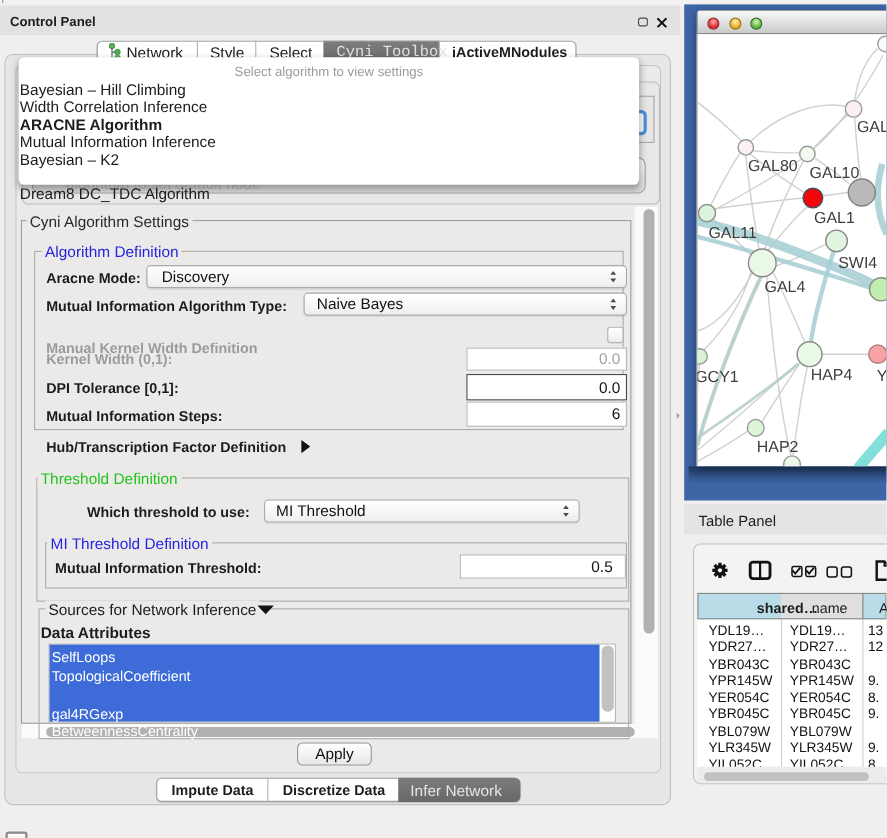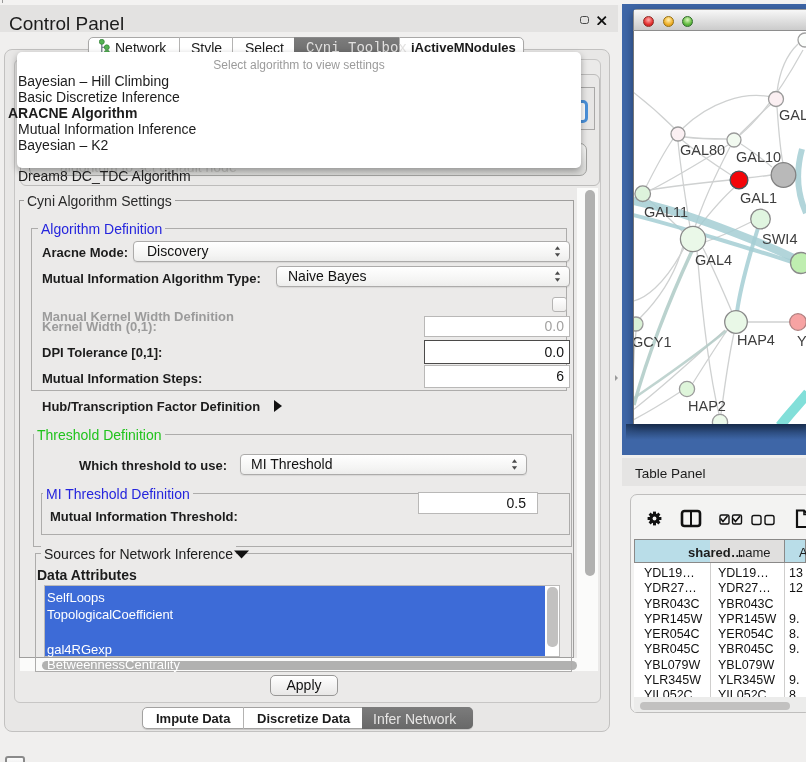--- a/index.html
+++ b/index.html
@@ -24,21 +24,21 @@
 .grp { position:absolute; border:1px solid #adacab; }
 .grp-lbl { position:absolute; background:#ebeae9; padding:0 3px; font-size:14px; white-space:nowrap; }
 </style>
 </head>
 <body>
 
 <div class="abs" style="left:0;top:0;width:806px;height:5px;background:#f3f2f1;"></div>
 <div class="abs" style="left:2px;top:0;width:1px;height:3px;background:#999;"></div>
 
 <div class="abs" style="left:0;top:5px;width:618px;height:27px;background:#e3e2e1;"></div>
-<div class="lbl" style="left:9px;top:13px;font-size:19px;">Control Panel</div>
+<div class="lbl" style="left:9px;top:13px;font-size:12px;font-weight:bold;">Control Panel</div>
 <div class="abs" style="left:579.5px;top:15.5px;width:9px;height:8.5px;border:1.5px solid #4a4a4a;border-radius:2.5px;"></div>
 <svg class="abs" style="left:597px;top:15.5px;" width="9.5" height="9.5" viewBox="0 0 11 11">
     <path d="M1.5 0 L5.5 4 L9.5 0 L11 1.5 L7 5.5 L11 9.5 L9.5 11 L5.5 7 L1.5 11 L0 9.5 L4 5.5 L0 1.5 Z" fill="#111"></path>
   </svg>
 
 <div class="abs" style="left:4px;top:49px;width:606px;height:683px;background:#e8e7e6;border:1px solid #c2c1c0;border-radius:8px;"></div>
 
 <div class="abs" style="left:14px;top:59px;width:587px;height:644px;background:#ebeae9;border:1px solid #c7c6c5;border-radius:6px;"></div>
 
 <div class="abs" style="left:88px;top:37px;width:436px;height:22px;background:#ffffff;border:1px solid #a9a8a7;border-radius:5px;box-shadow:0 1px 1px rgba(0,0,0,0.12);"></div>
@@ -113,21 +113,21 @@
 <div class="lbl b" style="left:79px;top:458px;">Which threshold to use:</div>
 <div class="combo" style="left:240px;top:454px;width:287px;height:21px;line-height:19px;"><span style="padding-left:10px;text-align:right;">MI Threshold</span>
  <svg class="ar" viewBox="0 0 8 12">
       <path d="M4 0 L7 4 L1 4 Z" fill="#4a4a4a"></path>
       <path d="M4 12 L7 8 L1 8 Z" fill="#4a4a4a"></path>
     </svg></div>
 
 <div class="grp" style="left:41px;top:493px;width:529px;height:42px;"></div>
 <div class="grp-lbl" style="left:43px;top:486px;color:#2525dd;">MI Threshold Definition</div>
 <div class="lbl b" style="left:50px;top:509px;">Mutual Information Threshold:</div>
-<div class="field" style="left:418px;top:492px;width:120px;height:22px;line-height:20px;padding-right:11px;">0.5</div>
+<div class="field" style="left:418px;top:504px;width:151px;height:22px;line-height:20px;padding-right:11px;">0.5</div>
 
 <div class="grp" style="left:35px;top:553px;width:537px;height:119px;"></div>
 <div class="grp-lbl" style="left:41px;top:546px;color:#1c1c1c;">Sources for Network Inference</div>
 <svg class="abs" style="left:234px;top:550px;" width="15" height="9" viewBox="0 0 15 9">
     <path d="M0 0.5 L15 0.5 L7.5 8.5 Z" fill="#111"></path>
   </svg>
 <div class="lbl b" style="left:37px;top:567px;font-size:14px;">Data Attributes</div>
 
 <div class="abs" style="left:44px;top:585px;width:516px;height:72px;background:#ffffff;border:1px solid #bbbab9;"></div>
 <div class="abs" style="left:45px;top:586px;width:500px;height:70px;background:#3d6bd7;"></div>
@@ -285,17 +285,17 @@
   <div style="position:absolute;left:155px;top:3px;line-height:15.25px;">13<br>12<br>&nbsp;<br>9.<br>8.<br>9.<br>&nbsp;<br>9.<br>8.</div>
   <div style="position:absolute;left:76px;top:0;width:1px;height:137px;background:#cfcecd;"></div>
   <div style="position:absolute;left:150px;top:0;width:1px;height:137px;background:#cfcecd;"></div>
 </div>
 <div class="abs" style="left:634px;top:697px;width:172px;height:15px;background:#ececeb;"></div>
 <div class="abs" style="left:640px;top:702px;width:150px;height:8px;background:#c2c1c0;border-radius:4px;"></div>
 
 <div class="abs" style="left:17px;top:52px;width:564px;height:116px;background:#ffffff;border-radius:5px;box-shadow:0 3px 7px rgba(0,0,0,0.35);"></div>
 <div class="lbl" style="left:0px;top:58px;width:598px;text-align:center;color:#9b9b9b;font-size:12px;">Select algorithm to view settings</div>
 <div class="lbl it" style="left:18px;top:73px;">Bayesian – Hill Climbing</div>
-<div class="lbl it" style="left:18px;top:89px;">Basic Discretize Inference</div>
-<div class="lbl it b" style="left:8px;top:105px;text-align:right;">ARACNE Algorithm</div>
+<div class="lbl it" style="left:18px;top:89px;">Width Correlation Inference</div>
+<div class="lbl it b" style="left:18px;top:105px;text-align:right;">ARACNE Algorithm</div>
 <div class="lbl it" style="left:18px;top:121px;">Mutual Information Inference</div>
 <div class="lbl it" style="left:18px;top:137px;">Bayesian – K2</div>
 <div class="lbl it" style="left:18px;top:168px;">Dream8 DC_TDC Algorithm</div>
 
 </body></html>

